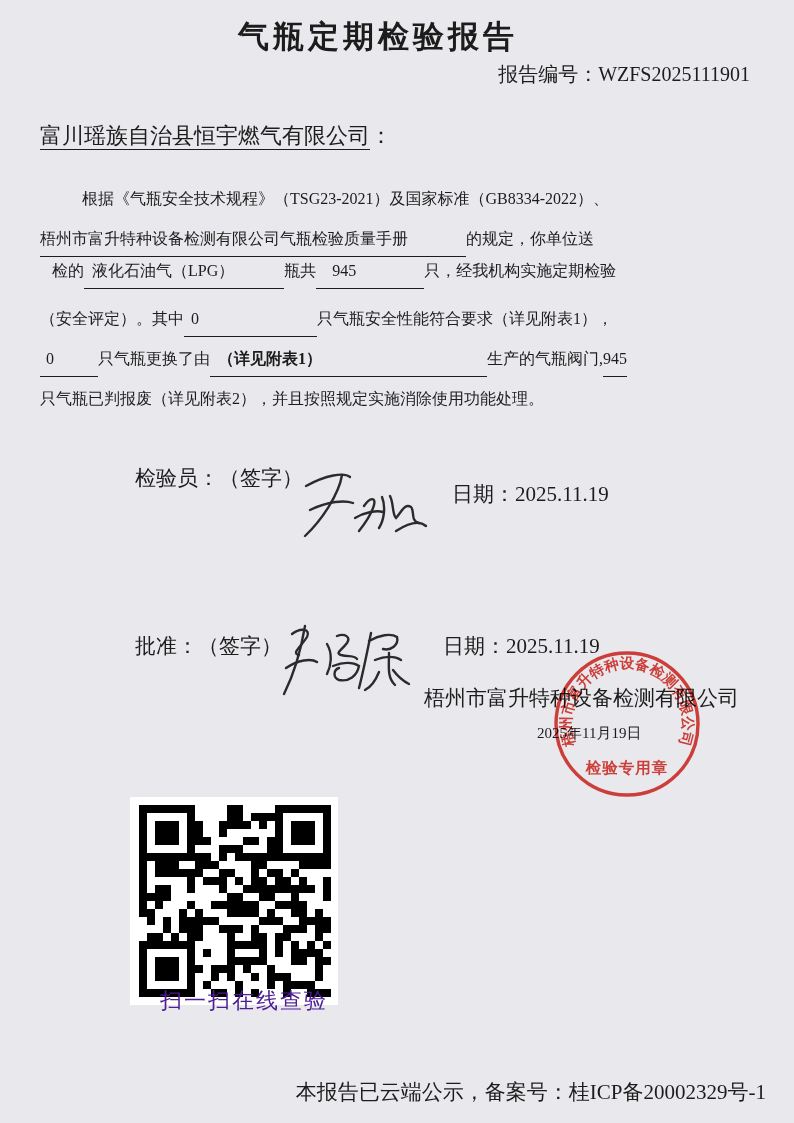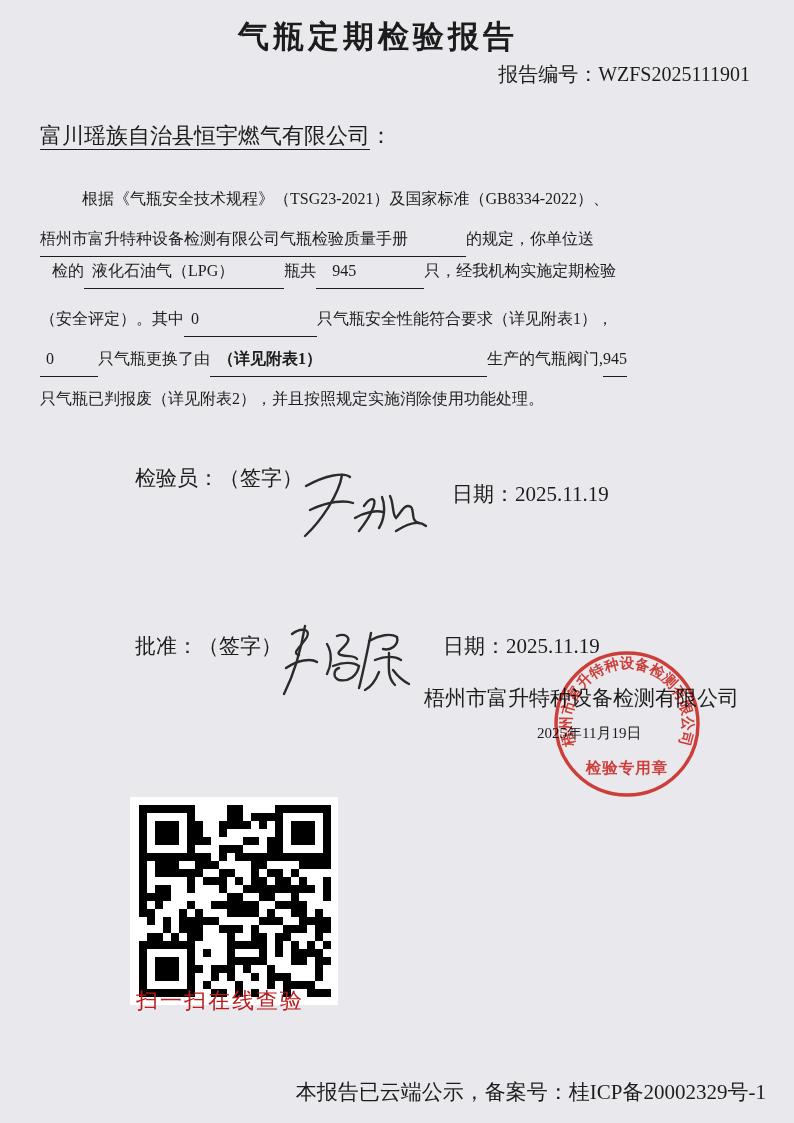--- a/index.html
+++ b/index.html
@@ -27,21 +27,21 @@
   .lab-approver{top:632px;left:135px;}
   .date-approver{top:632px;left:443px;}
   .issuer-company{top:684px;left:424px;font-size:21px;}
   .issuer-date{top:724px;left:537px;font-size:15px;}
   .sig-svg{pointer-events:none;}
   .sig1{top:466px;left:292px;}
   .sig2{top:618px;left:270px;}
   .stamp{top:640px;left:543px;mix-blend-mode:multiply;opacity:.92;}
   .qr-box{top:797px;left:130px;width:208px;height:208px;background:#ffffff;}
   .qr-grid{position:absolute;top:8px;left:9px;}
-  .qr-caption{top:986px;left:136px;font-size:22px;color:#b91c1c;letter-spacing:2px;}
+  .qr-caption{top:986px;left:160px;font-size:22px;color:#4c1d95;letter-spacing:2px;}
   .footer{top:1078px;right:28px;font-size:21px;}
   svg text{font-family:"DejaVu Sans","Liberation Sans",sans-serif;}
 </style>
 </head>
 <body style="--bg: #e9e9ed; --ink: #1c1c1c;">
 
 <div class="abs title">气瓶定期检验报告</div>
 
 <div class="abs report-no">报告编号：WZFS2025111901</div>
 

